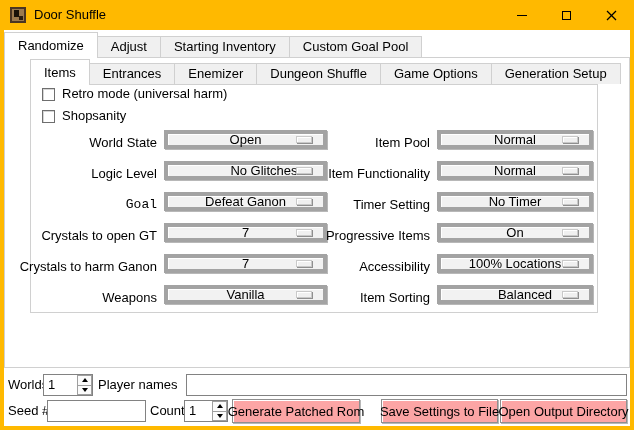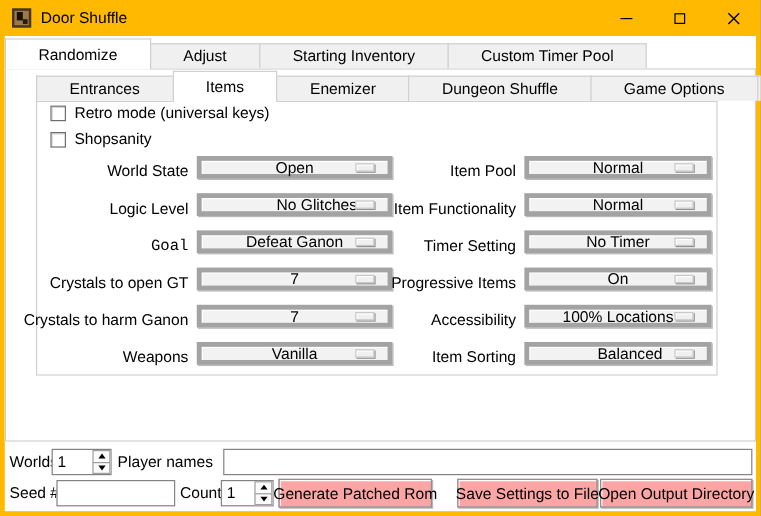--- a/index.html
+++ b/index.html
@@ -15,21 +15,21 @@
   .winbtns { position: absolute; right: 0; top: 0; height: 30px; display: flex; }
   .winbtn { width: 45px; height: 30px; display: flex; align-items: center; justify-content: center; cursor: default; }
   .glyph-min { width: 10px; height: 1px; background: #000; }
   .glyph-max { width: 9px; height: 9px; border: 1px solid #000; }
 
   
   .client { position: absolute; left: 4px; right: 4px; top: 30px; bottom: 4px; background: #fff; }
 
   
   .tabrow { position: absolute; display: flex; align-items: flex-end; z-index: 2; }
-  .tab { height: 21px; line-height: 20px; padding: 0 27px; background: #f0f0f0; border: 1px solid #d0d0d0; border-bottom: none; white-space: nowrap; cursor: default; }
+  .tab { height: 21px; line-height: 20px; padding: 0 13px; background: #f0f0f0; border: 1px solid #d0d0d0; border-bottom: none; white-space: nowrap; cursor: default; }
   .tab + .tab { margin-left: -1px; }
   .tab.active { height: 26px; line-height: 26px; background: #fff; margin-bottom: -1px; position: relative; z-index: 3; }
   #outer-tabs { top: 0; left: 0; height: 27px; }
   #inner-tabs { top: 28px; left: 26px; height: 26px; }
 
   .page { position: absolute; background: #fff; border: 1px solid #d0d0d0; z-index: 1; }
   #outer-page { left: 0; right: 0; top: 27px; height: 311px; }
   #inner-page { left: 26px; top: 54px; width: 568px; height: 229px; }
 
   
@@ -87,34 +87,34 @@
     </div>
   </div>
 
   <div class="client">
     <div id="outer-page" class="page"></div>
     <div id="inner-page" class="page"></div>
     <div id="outer-tabs" class="tabrow">
         <div class="tab active">Randomize</div>
         <div class="tab">Adjust</div>
         <div class="tab">Starting Inventory</div>
-        <div class="tab">Custom Timer Pool</div>
+        <div class="tab">Custom Goal Pool</div>
       </div>
     <div id="inner-tabs" class="tabrow">
+        <div class="tab active">Items</div>
         <div class="tab">Entrances</div>
-        <div class="tab active">Items</div>
         <div class="tab">Enemizer</div>
         <div class="tab">Dungeon Shuffle</div>
         <div class="tab">Game Options</div>
         <div class="tab">Generation Setup</div>
       </div>
     <div id="checks">
         <div class="cbrow" style="top: 57px;">
           <div class="checkbox"></div>
-          <span class="cblabel">Retro mode (universal keys)</span>
+          <span class="cblabel">Retro mode (universal harm)</span>
         </div>
         <div class="cbrow" style="top: 79px;">
           <div class="checkbox"></div>
           <span class="cblabel">Shopsanity</span>
         </div>
       </div>
     <div id="optrows">
         <div class="optlabel" style="left: 0px; width: 153px; top: 100px;">World State</div>
         <div class="optbtn" style="left: 160px; width: 163px; top: 100px;">
           <span class="optvalue">Open</span>

